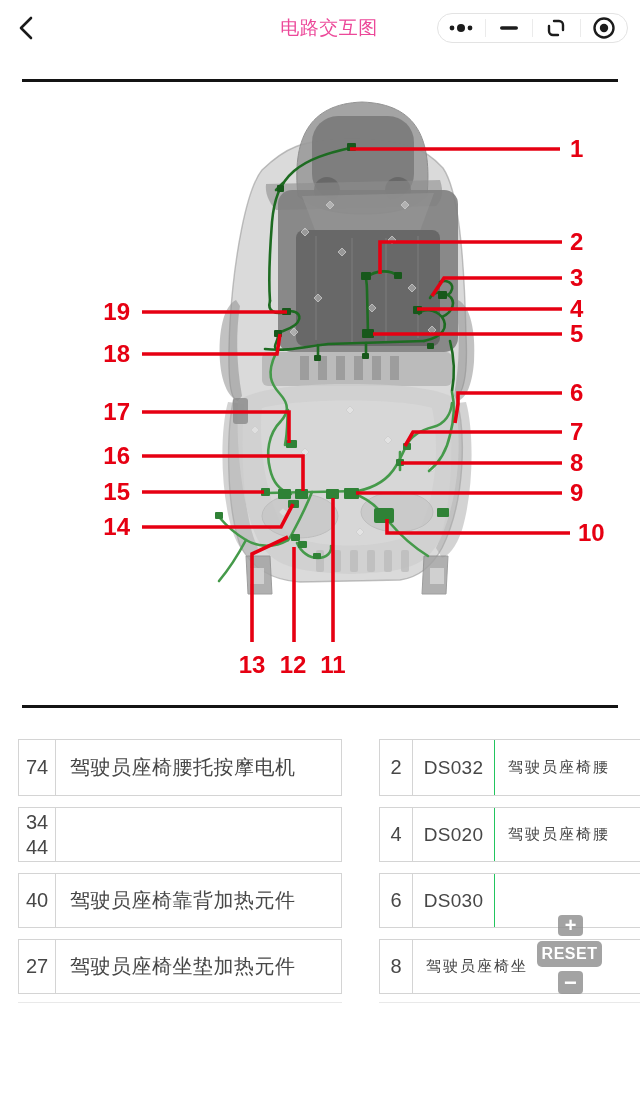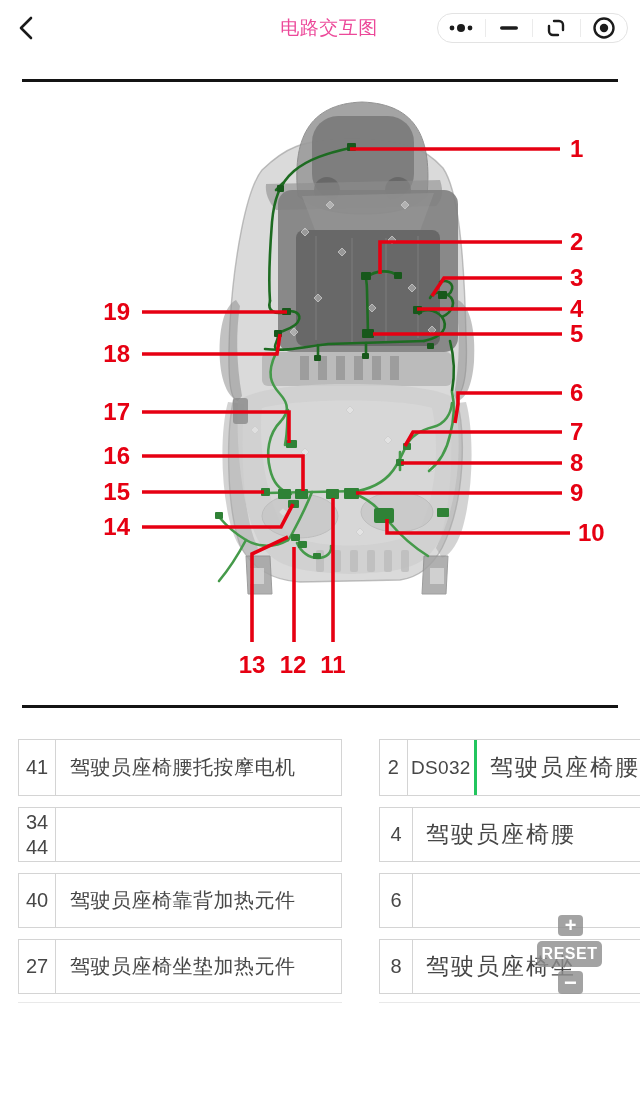--- a/index.html
+++ b/index.html
@@ -31,22 +31,22 @@
   #table-right{left:379px;width:261px;}
   .trow{display:flex;border:1px solid #d4d4d4;background:#fff;box-sizing:border-box;margin-bottom:11px;
     color:#474747;cursor:pointer;}
   .trow.h1{height:57px;}
   .trow.hn{height:55px;}
   .cell{display:flex;align-items:center;box-sizing:border-box;}
   .c-num{flex-direction:column;justify-content:center;width:37px;border-right:1px solid #d4d4d4;
     font-size:20px;line-height:25px;text-align:center;}
   .c-desc{flex:1;padding-left:14px;font-size:20px;letter-spacing:.5px;white-space:nowrap;}
   #table-right .c-num{width:33px;justify-content:center;align-items:center;font-size:20px;}
-  .c-code{width:82px;border-right:3px solid #22c55e;justify-content:center;font-size:19px;letter-spacing:.3px;}
-  #table-right .c-desc{padding-left:13px;font-size:23px;letter-spacing:2px;overflow:visible;font-family:Liberation Mono, monospace;}
+  .c-code{width:82px;border-right:1px solid #22c55e;justify-content:center;font-size:19px;letter-spacing:.3px;}
+  #table-right .c-desc{padding-left:13px;font-size:15px;letter-spacing:2px;overflow:visible;font-family:Liberation Mono, monospace;}
   #table-right .trow{border-right:none;}
   .partial-row{height:4px;border-top:1px solid #e9e9e9;margin-top:-3px;}
   
   .zbtn{position:absolute;background:rgba(140,140,140,.8);color:#fff;border-radius:4px;
     display:flex;align-items:center;justify-content:center;font-weight:bold;cursor:pointer;z-index:5;}
   #zoom-in{left:558px;top:915px;width:25px;height:21px;font-size:20px;}
   #zoom-reset{left:537px;top:941px;width:65px;height:26px;font-size:16px;letter-spacing:.5px;border-radius:5px;}
   #zoom-out{left:558px;top:971px;width:25px;height:23px;font-size:22px;}
 </style>
 </head>
@@ -262,21 +262,21 @@
       <polyline points="333,498 333,642" class="callout-line"></polyline>
       <text x="333" y="673" text-anchor="middle" class="callout-num">11</text>
     </g>
 </svg>
 
 <div class="rule rule-bottom"></div>
 
 <div id="table-left" class="ptable">
     <div class="trow h1">
       <div class="cell c-num">
-        <div>41</div>
+        <div>74</div>
       </div>
       <div class="cell c-desc">驾驶员座椅腰托按摩电机</div>
     </div>
     <div class="trow hn">
       <div class="cell c-num">
         <div>34</div>
         <div>44</div>
       </div>
     </div>
     <div class="trow hn">
@@ -294,24 +294,26 @@
     <div class="partial-row"></div>
   </div>
 <div id="table-right" class="ptable">
     <div class="trow h1">
       <div class="cell c-num">2</div>
       <div class="cell c-code">DS032</div>
       <div class="cell c-desc">驾驶员座椅腰</div>
     </div>
     <div class="trow hn">
       <div class="cell c-num">4</div>
+      <div class="cell c-code">DS020</div>
       <div class="cell c-desc">驾驶员座椅腰</div>
     </div>
     <div class="trow hn">
       <div class="cell c-num">6</div>
+      <div class="cell c-code">DS030</div>
     </div>
     <div class="trow hn">
       <div class="cell c-num">8</div>
       <div class="cell c-desc">驾驶员座椅坐</div>
     </div>
     <div class="partial-row"></div>
   </div>
 
 <div class="zbtn" id="zoom-in">+</div>
 <div class="zbtn" id="zoom-reset">RESET</div>

